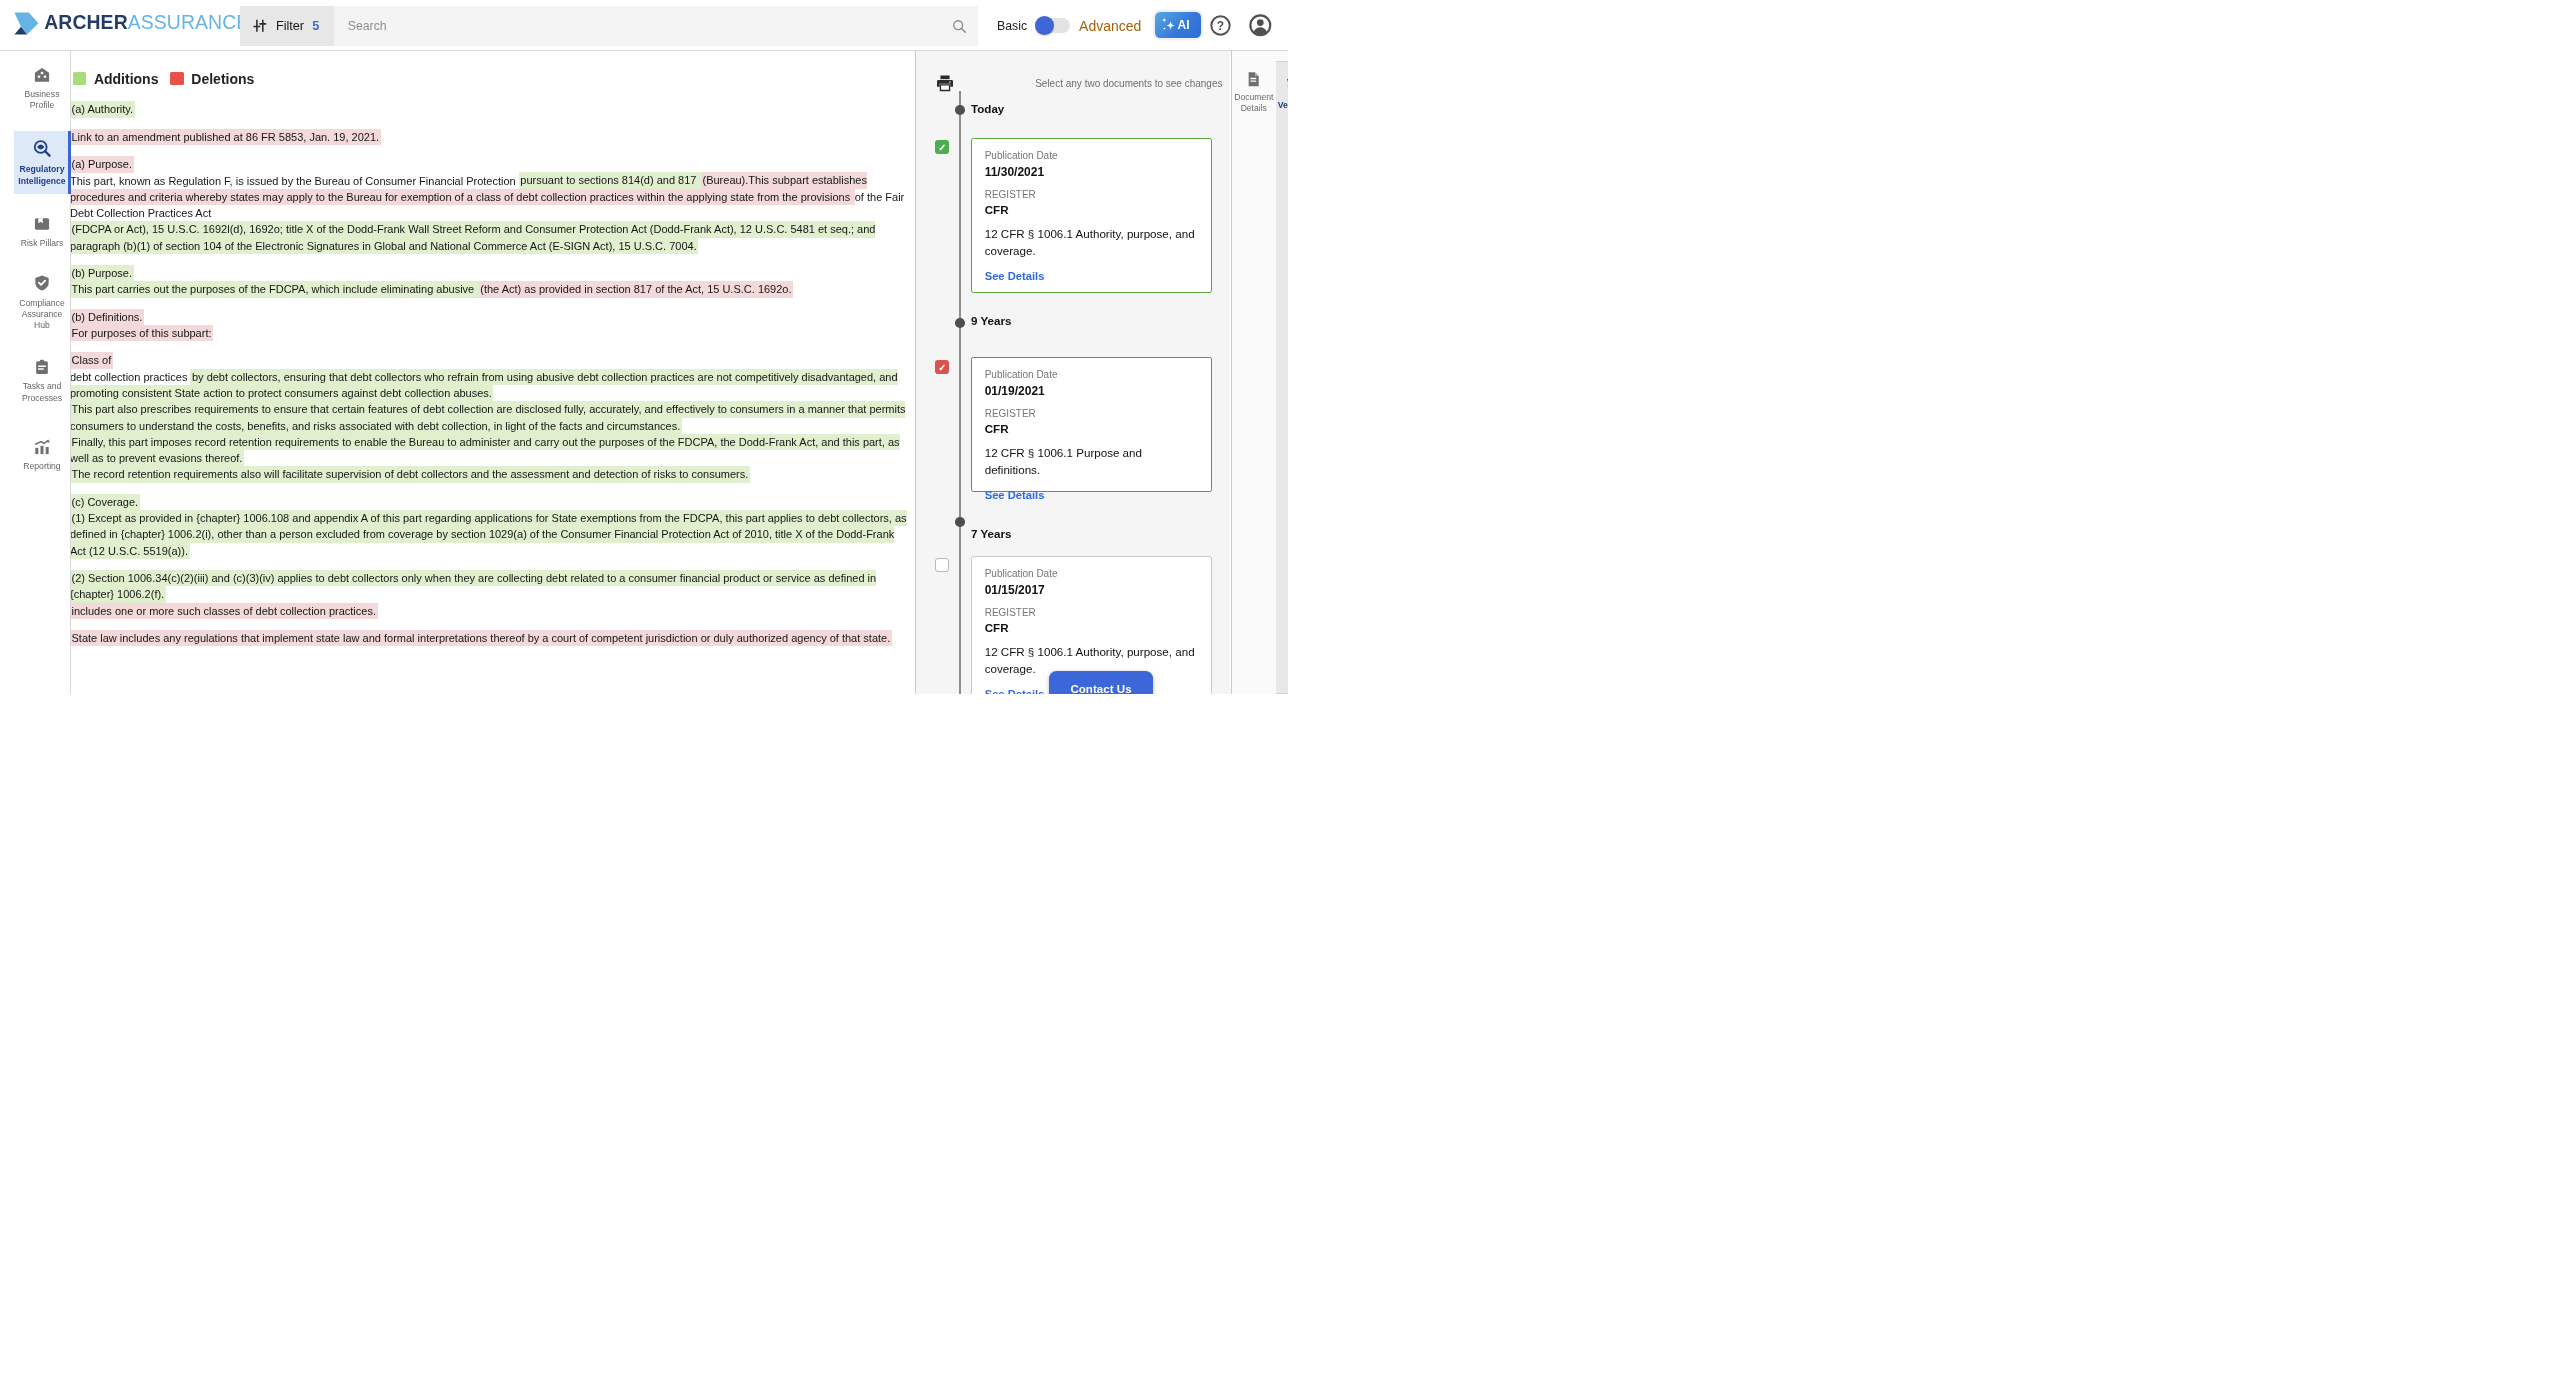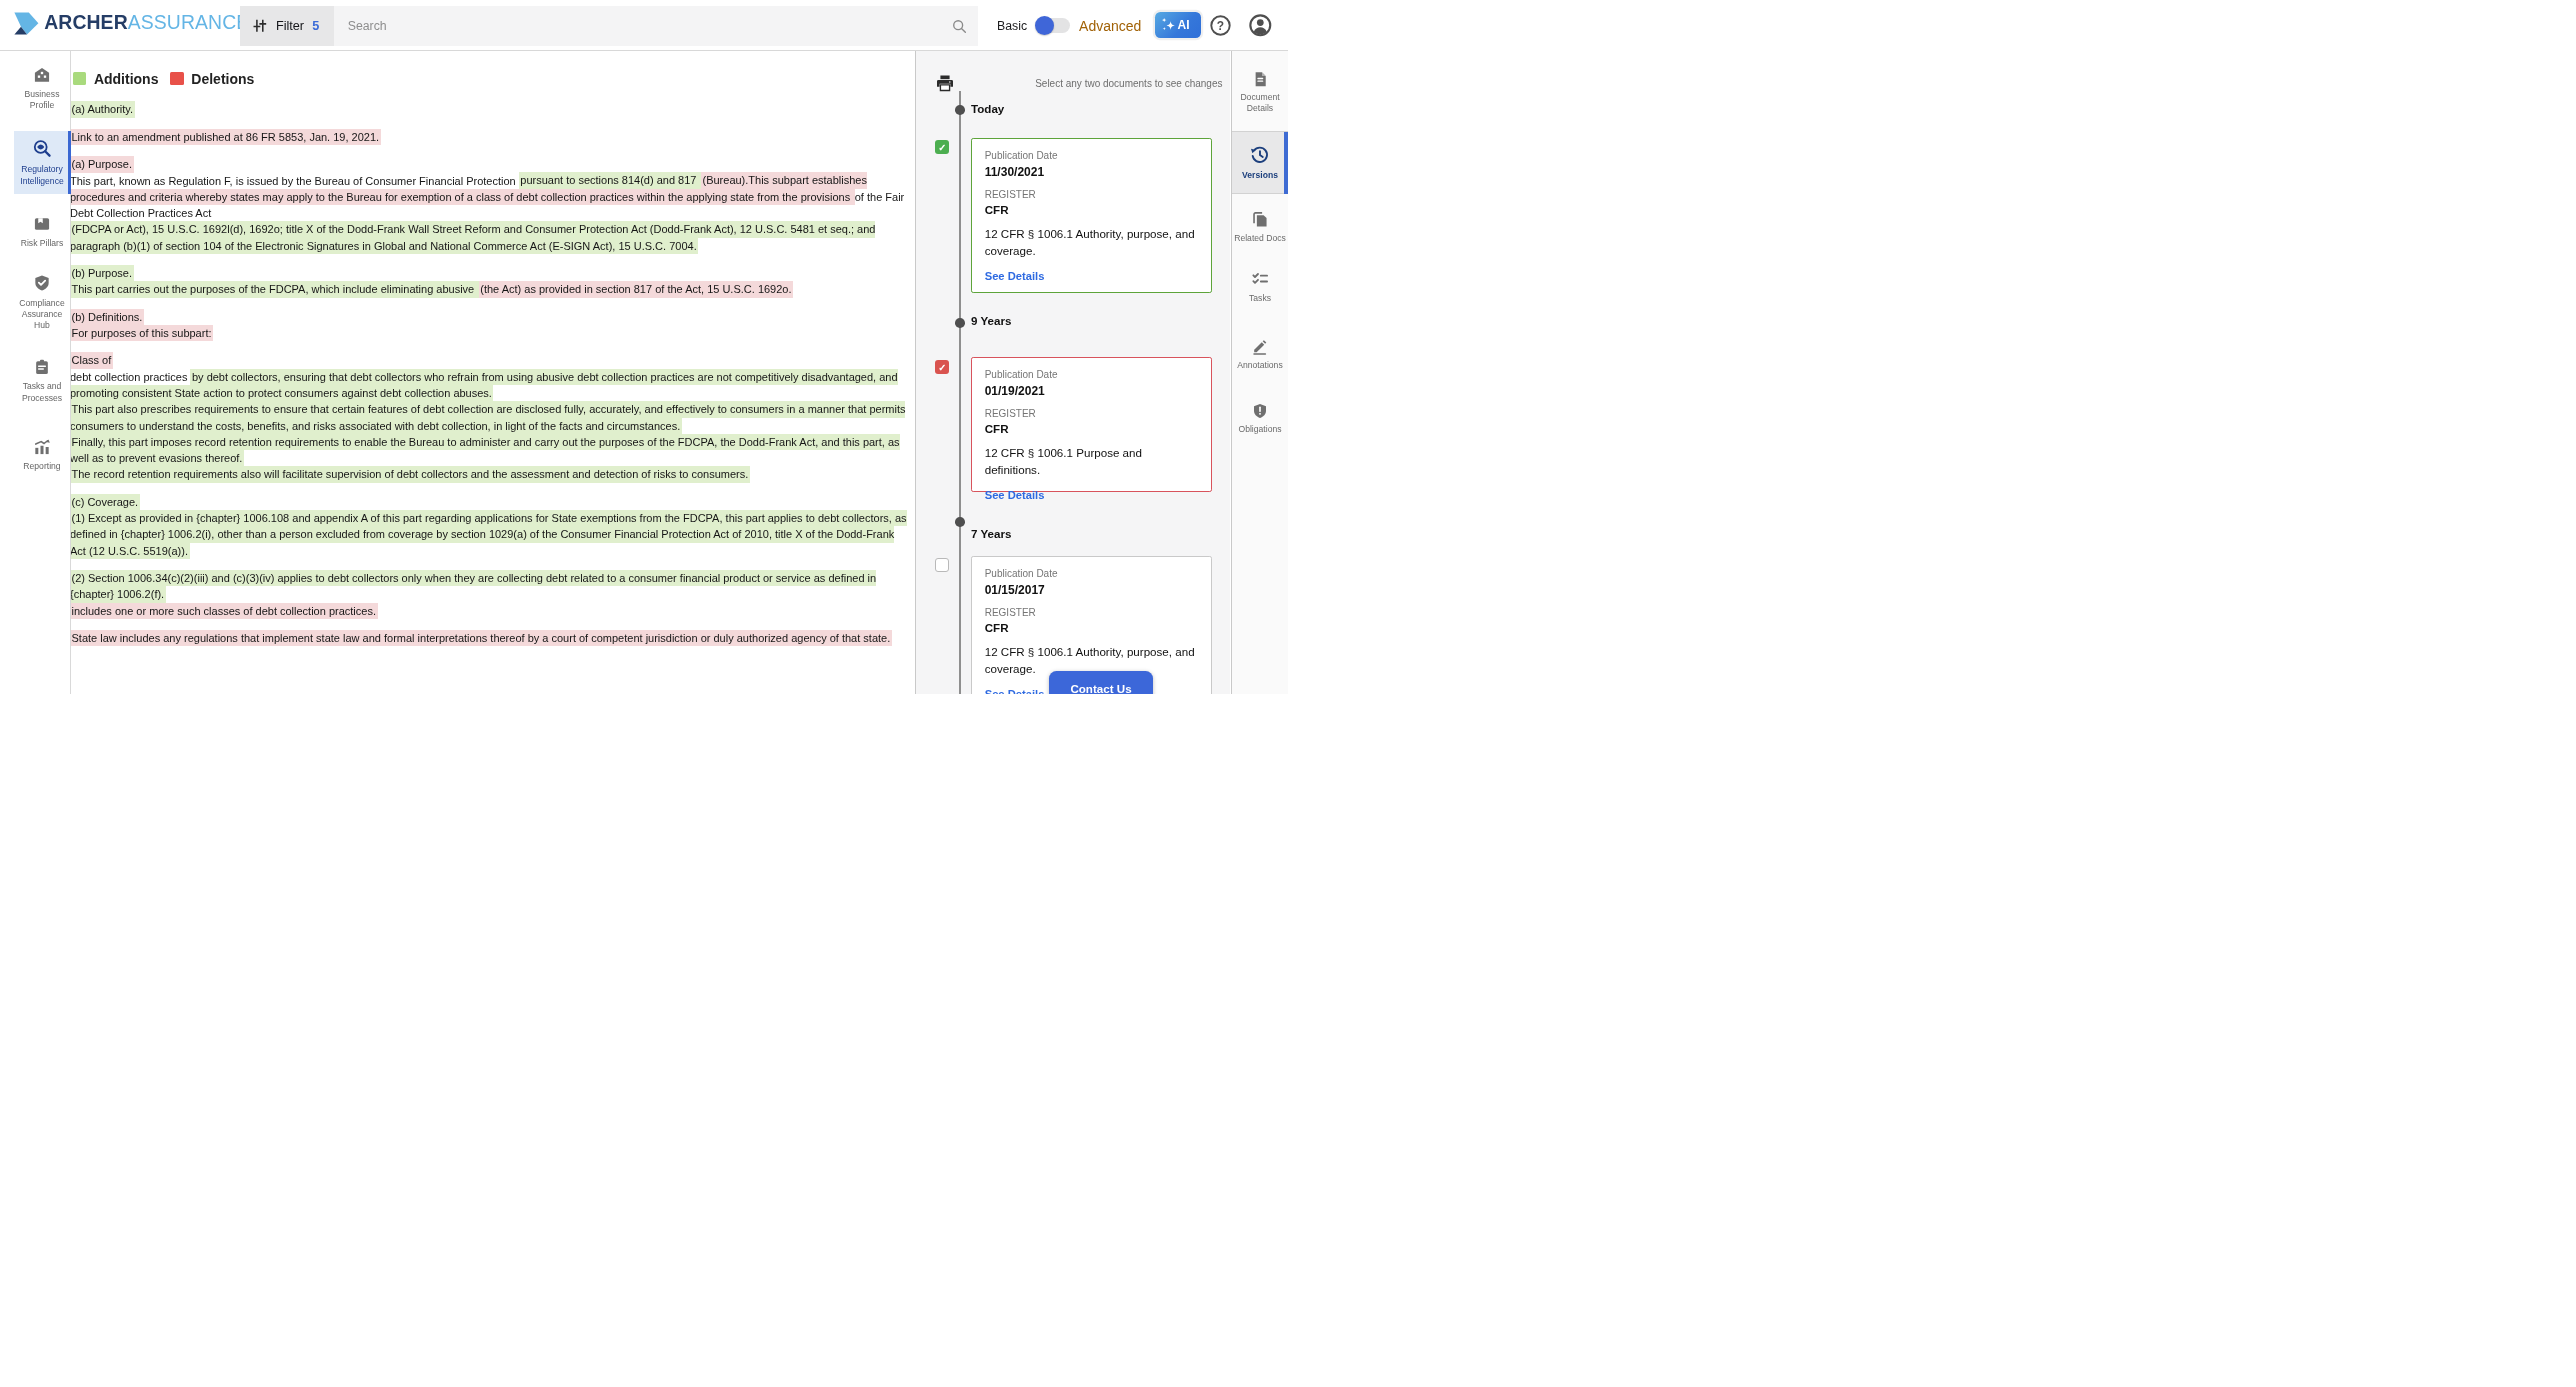--- a/index.html
+++ b/index.html
@@ -64,21 +64,21 @@
     position:absolute; left:14px; top:51px; bottom:0; width:57px;
     background:#fff; border-right:0.7px solid #d9d9d9; z-index:4;
     display:flex; flex-direction:column; align-items:stretch;
   }
   .ls-item {
     position:relative; display:flex; flex-direction:column; align-items:center;
     text-align:center; color:#656565; font-size:8.6px; line-height:1.3;
     padding:7.5px 2.2px; cursor:pointer;
   }
   .ls-item .nav-icon { color:#6f6f6f; margin-bottom:4.5px; }
-  .ls-item.selected { background:#dee9f7; color:#1e3e8e; font-weight:400; }
+  .ls-item.selected { background:#dee9f7; color:#1e3e8e; font-weight:700; }
   .ls-item.selected .nav-icon { color:#1e3e8e; }
   .ls-item.selected::after {
     content:""; position:absolute; right:-0.7px; top:0; bottom:0; width:3px; background:#3a67d2;
   }
   .m1{margin-top:6px}.m2{margin-top:12px}.m3{margin-top:12px}.m4{margin-top:9px}.m5{margin-top:10.4px}.m6{margin-top:18px}
 
   
   .main { position:absolute; left:58px; top:51px; width:858px; bottom:0; background:#fff; padding:15px 7.5px 0 12px; }
   .legend { display:flex; align-items:center; gap:12px; margin:4.5px 0 15px 3px; }
   .legend-item { display:flex; align-items:center; gap:7.5px; font-size:14px; font-weight:600; color:#222; }
@@ -136,21 +136,21 @@
     position:absolute; left:133px; top:620px; width:104px; height:34px;
     background:#3c67d9; color:#fff; border:none; border-radius:7.5px;
     font-family:"Liberation Sans",sans-serif; font-size:11.6px; font-weight:700;
     cursor:pointer; box-shadow:0 1.5px 4.5px rgba(0,0,0,.25); z-index:3;
   }
 
   
   .right-sidebar {
     position:absolute; right:0; top:51px; bottom:0; width:57px;
     background:#fafafa; border-left:0.7px solid #c9c9c9; z-index:4;
-    display:flex; flex-direction:column; align-items:stretch;
+    display:flex; flex-direction:row; align-items:stretch;
   }
   .rs-item {
     position:relative; display:flex; flex-direction:column; align-items:center;
     text-align:center; color:#6a6a6a; font-size:8.6px; line-height:1.3;
     padding:6.7px 2.2px; cursor:pointer;
   }
   .rs-item .nav-icon { color:#6f6f6f; margin-bottom:3.7px; }
   .rs-item.selected { background:#e8e8e9; color:#1c3f7d; font-weight:700;
     border-top:0.7px solid #d2d2d2; border-bottom:0.7px solid #d2d2d2; padding:12px 2.2px; }
   .rs-item.selected .nav-icon { color:#1c3f7d; }

